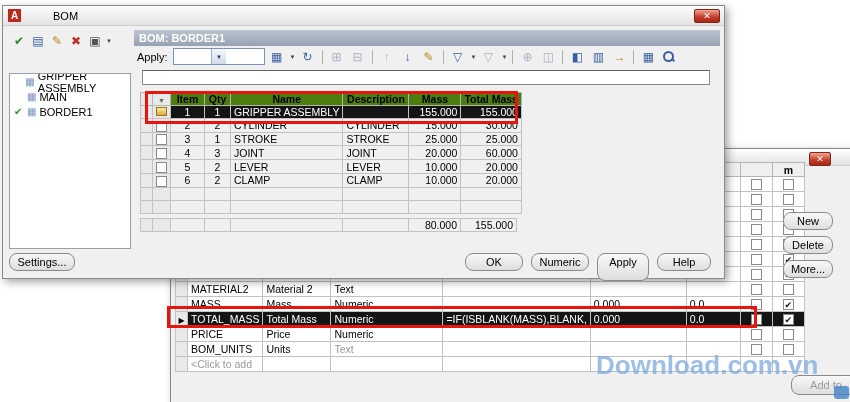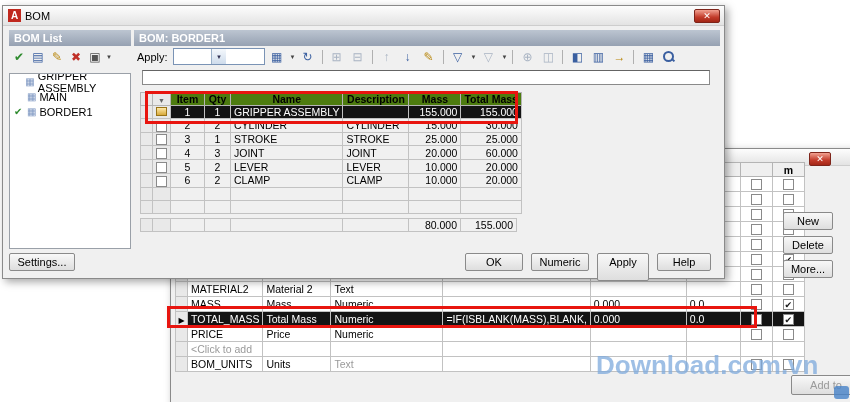--- a/index.html
+++ b/index.html
@@ -6,21 +6,21 @@
   body { background:#fff; }
   .stage { position:relative; width:850px; height:402px; background:#fff; overflow:hidden;
            font-family:"Liberation Sans", sans-serif; font-size:11px; color:#000; }
 
   .dlg { position:absolute; background:#f0f0f0; border:1px solid #8a8a8a;
          box-shadow:3px 3px 8px rgba(0,0,0,.35); }
   .titlebar { position:relative; height:20px; background:linear-gradient(#fdfdfd,#e3e3e3);
               border-bottom:1px solid #cdcdcd; display:flex; align-items:center; padding:0 5px; }
   .app-icon { display:inline-block; width:13px; height:13px; background:#c0281e; color:#fff;
               font-weight:bold; font-size:10px; line-height:13px; text-align:center; margin-right:4px; }
-  .title-text { font-size:11px; }
+  .title-text { font-size:11px;margin-left:28px; }
   .close-btn { position:absolute; top:3px; width:26px; height:14px; border:1px solid #7e241a;
                border-radius:2px; background:linear-gradient(#f2a191,#c23b2a 60%,#a32717);
                color:#fff; font-size:9px; line-height:12px; text-align:center; }
 
   .panel-header { background:linear-gradient(#bcc5d1,#96a1b2); color:#fff; font-weight:bold;
                   font-size:11px; height:16px; line-height:16px; padding:0 5px; }
   .toolbar { display:flex; align-items:center; gap:3px; padding:2px 3px; height:21px; }
   .tbtn { min-width:18px; height:17px; display:flex; align-items:center; justify-content:center;
           font-size:12px; border:1px solid transparent; }
   .dd { font-size:6px; color:#444; margin-left:1px; }
@@ -57,21 +57,21 @@
   .sel td { background:#141414 !important; color:#fff; }
   .sel td.cind { background:#e9e9e9 !important; color:#000; }
   .muted { color:#9a9a9a; }
   .funnel { font-size:7px; color:#666; }
   .asm { display:inline-block; width:11px; height:9px; background:linear-gradient(#ffe9a8,#d8aa3c);
          border:1px solid #9a7418; font-size:0; }
   .cb { display:inline-block; width:11px; height:11px; background:#fff; border:1px solid #8a8a8a;
         line-height:10px; font-size:9px; text-align:center; color:#1a1a1a; vertical-align:middle; }
 
   .btn { position:absolute; background:linear-gradient(#f8f8f8,#dedede); border:1px solid #8a8a8a;
-         border-radius:2px; font-size:11px; text-align:center; line-height:16px; }
+         border-radius:8px; font-size:11px; text-align:center; line-height:16px; }
   .btn-dis { color:#9a9a9a; }
 
   .mag { position:relative; width:12px; height:12px; }
   .mag::before { content:""; position:absolute; left:0; top:0; width:7px; height:7px;
                  border:2px solid #3a5fa0; border-radius:50%; }
   .mag::after { content:""; position:absolute; left:8px; top:8px; width:4px; height:2px;
                 background:#3a5fa0; transform:rotate(45deg); }
 
   .hl { position:absolute; border:3px solid #e8150f; z-index:60; pointer-events:none; }
   .watermark { position:absolute; left:596px; top:350px; z-index:90; font-size:26px; font-weight:bold;
@@ -237,60 +237,59 @@
           <td></td>
           <td></td>
           <td></td>
           <td class="cc"><span class="cb"></span></td>
           <td class="cc"><span class="cb"></span></td>
         </tr>
 
 
         <tr>
           <td class="cind"></td>
-          <td class="muted">&lt;Click to add</td>
-          <td></td>
-              <td></td>
-              <td></td>
-              <td></td>
-              <td></td>
-              <td></td>
-              <td></td>
-        </tr>
-
-        <tr>
-          <td class="cind"></td>
           <td>BOM_UNITS</td>
           <td>Units</td>
           <td class="muted">Text</td>
           <td></td>
           <td></td>
           <td></td>
           <td class="cc"><span class="cb"></span></td>
           <td class="cc"><span class="cb"></span></td>
+        </tr>
+
+        <tr>
+          <td class="cind"></td>
+          <td class="muted">&lt;Click to add</td>
+          <td></td>
+              <td></td>
+              <td></td>
+              <td></td>
+              <td></td>
+              <td></td>
+              <td></td>
         </tr>
       </tbody>
         </table>
     </div>
 
     <div class="btn" style="left:612px; top:63px; width:50px; height:18px;">New</div>
     <div class="btn" style="left:612px; top:87px; width:50px; height:18px;">Delete</div>
     <div class="btn" style="left:612px; top:111px; width:50px; height:18px;">More...</div>
     <div class="btn btn-dis" style="left:620px; top:226px; width:70px; height:20px; line-height:18px;">Add to</div>
   </div>
 
   <div class="dlg" style="left:2px; top:5px; width:723px; height:274px; z-index:20;">
     <div class="titlebar">
       <span class="app-icon">A</span>
       <span class="title-text">BOM</span>
       <div class="close-btn" style="right:4px;">✕</div>
     </div>
 
     <div style="position:absolute; left:6px; top:24px; width:122px;">
-      <div class="panel-header">BOM List</div>
       <div class="toolbar" style="gap:1px; padding:2px 1px;">
         <span class="tbtn c-green">✔</span>
         <span class="tbtn c-blue">▤</span>
         <span class="tbtn c-gold">✎</span>
         <span class="tbtn c-red">✖</span>
         <span class="tbtn c-dark">▣</span>
         <span class="dd">▼</span>
       </div>
       <div class="tree-box" style="left:0; top:43px; width:122px; height:176px; position:absolute;">
         <div class="tree-item">

